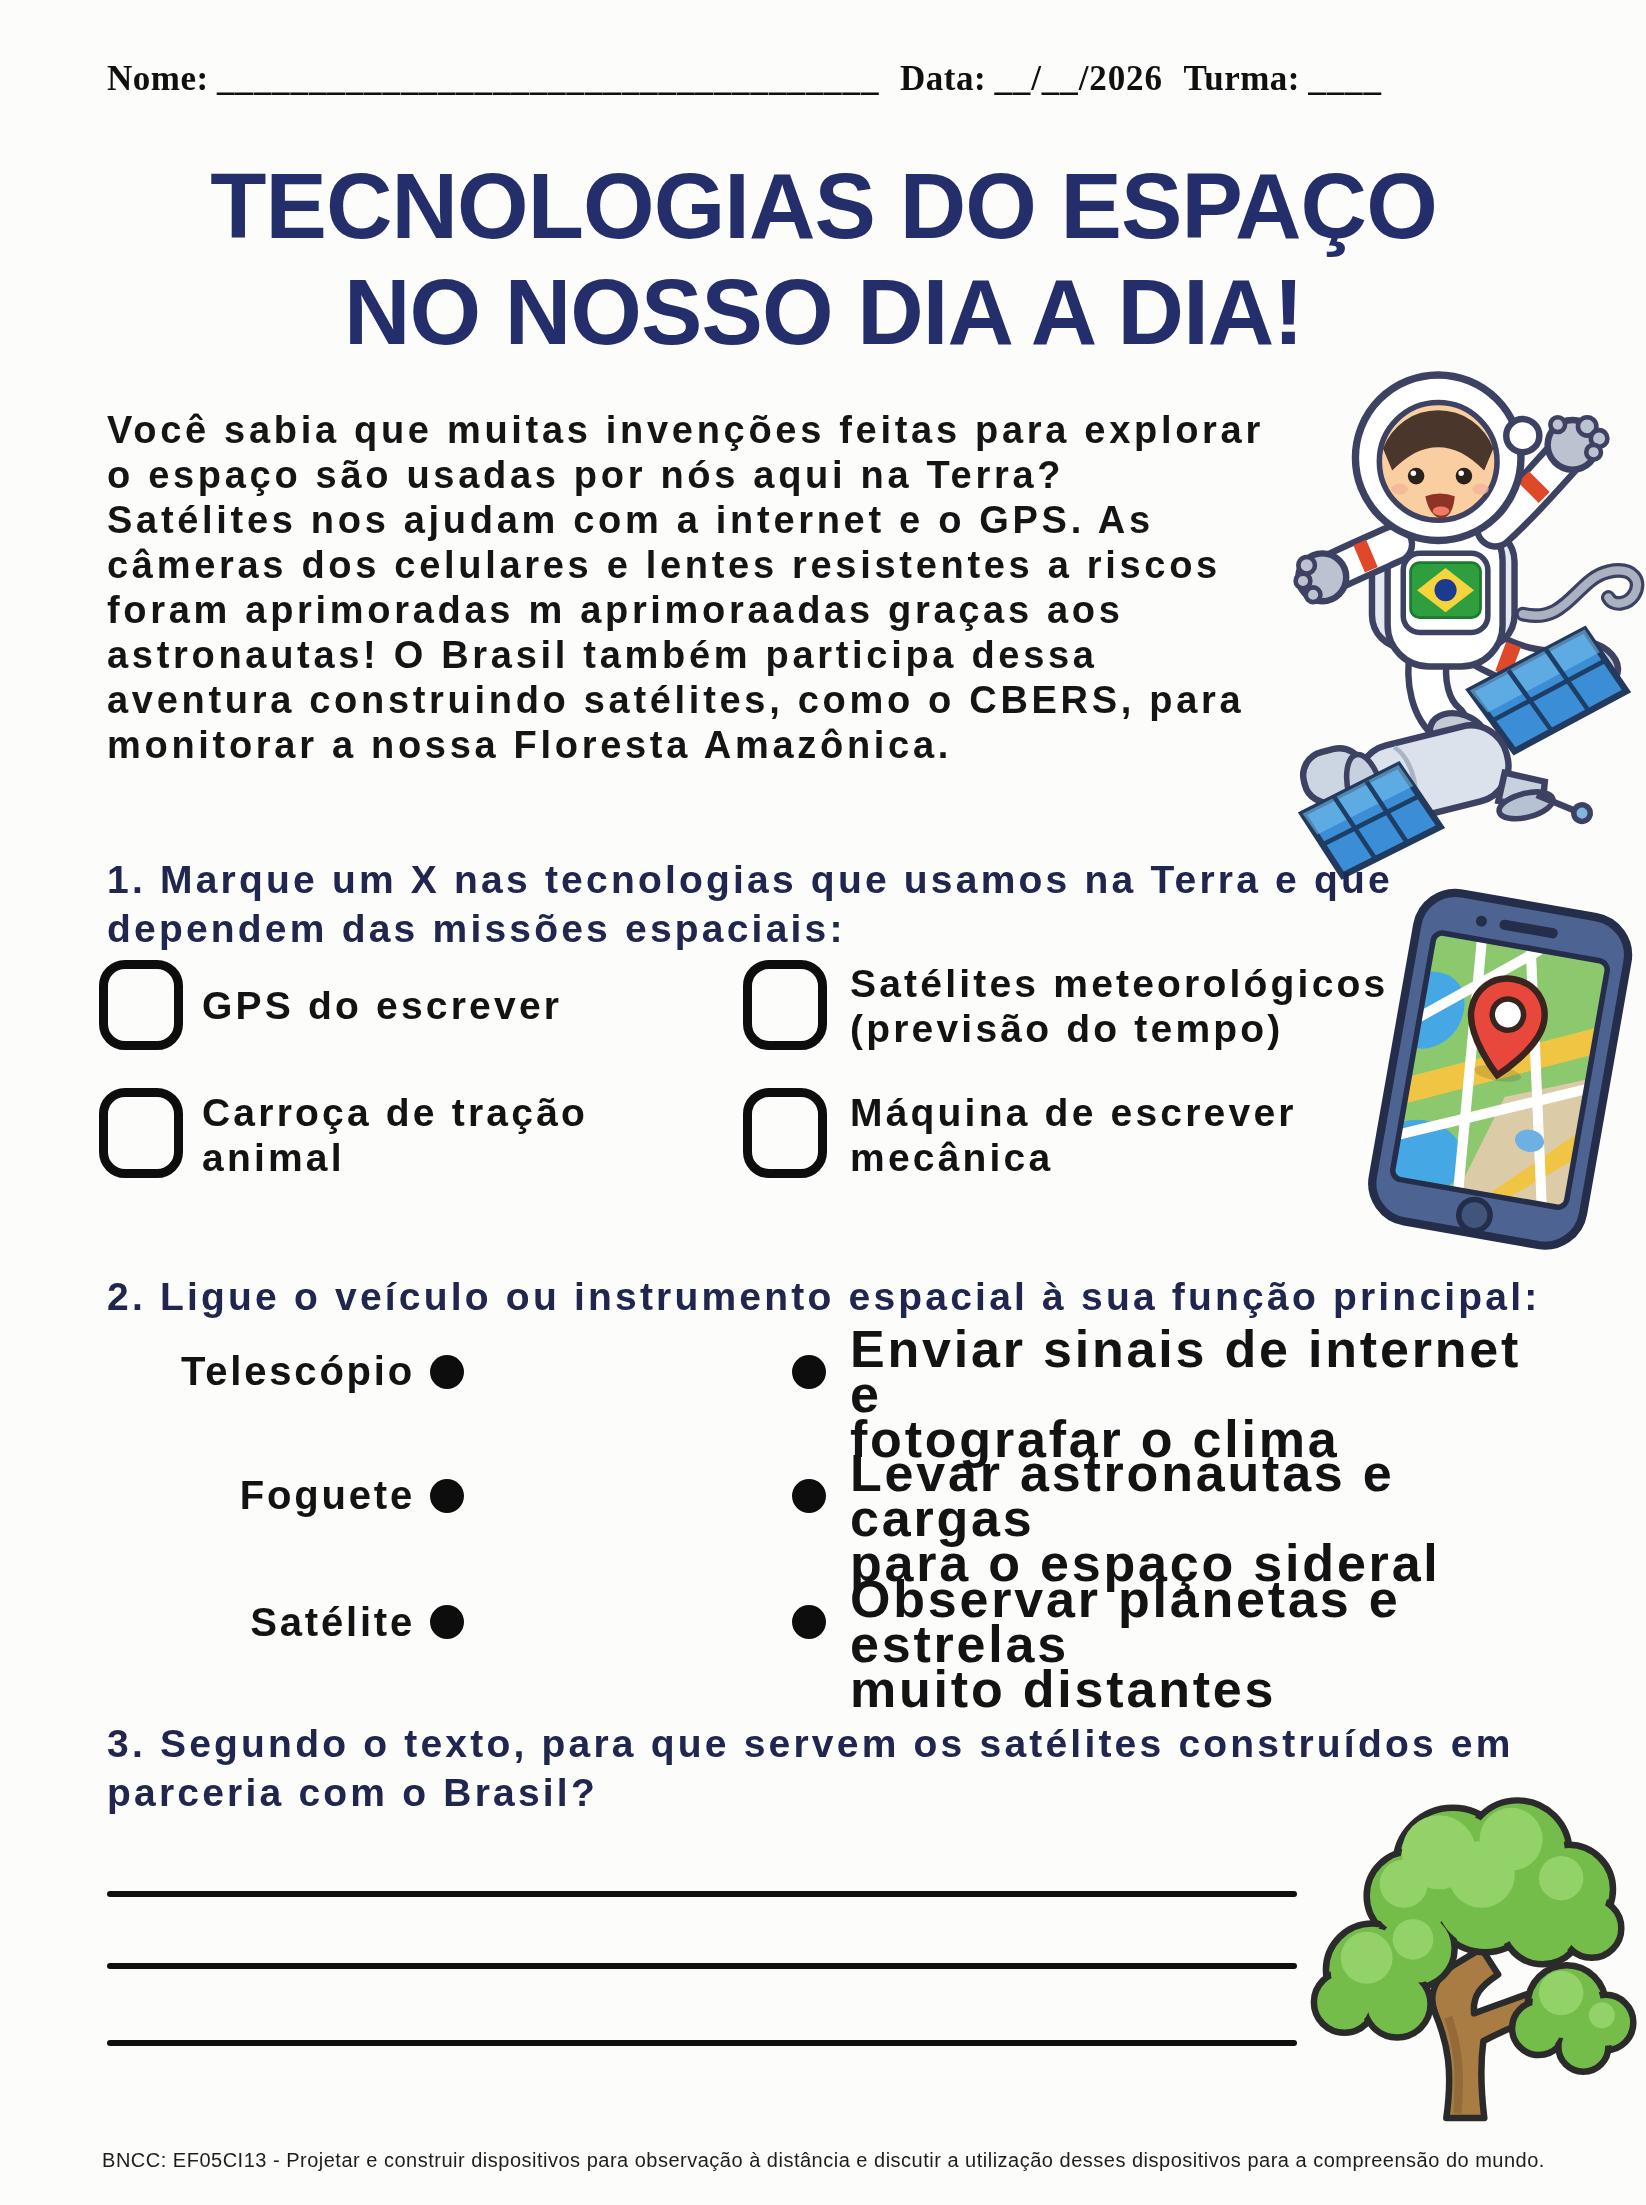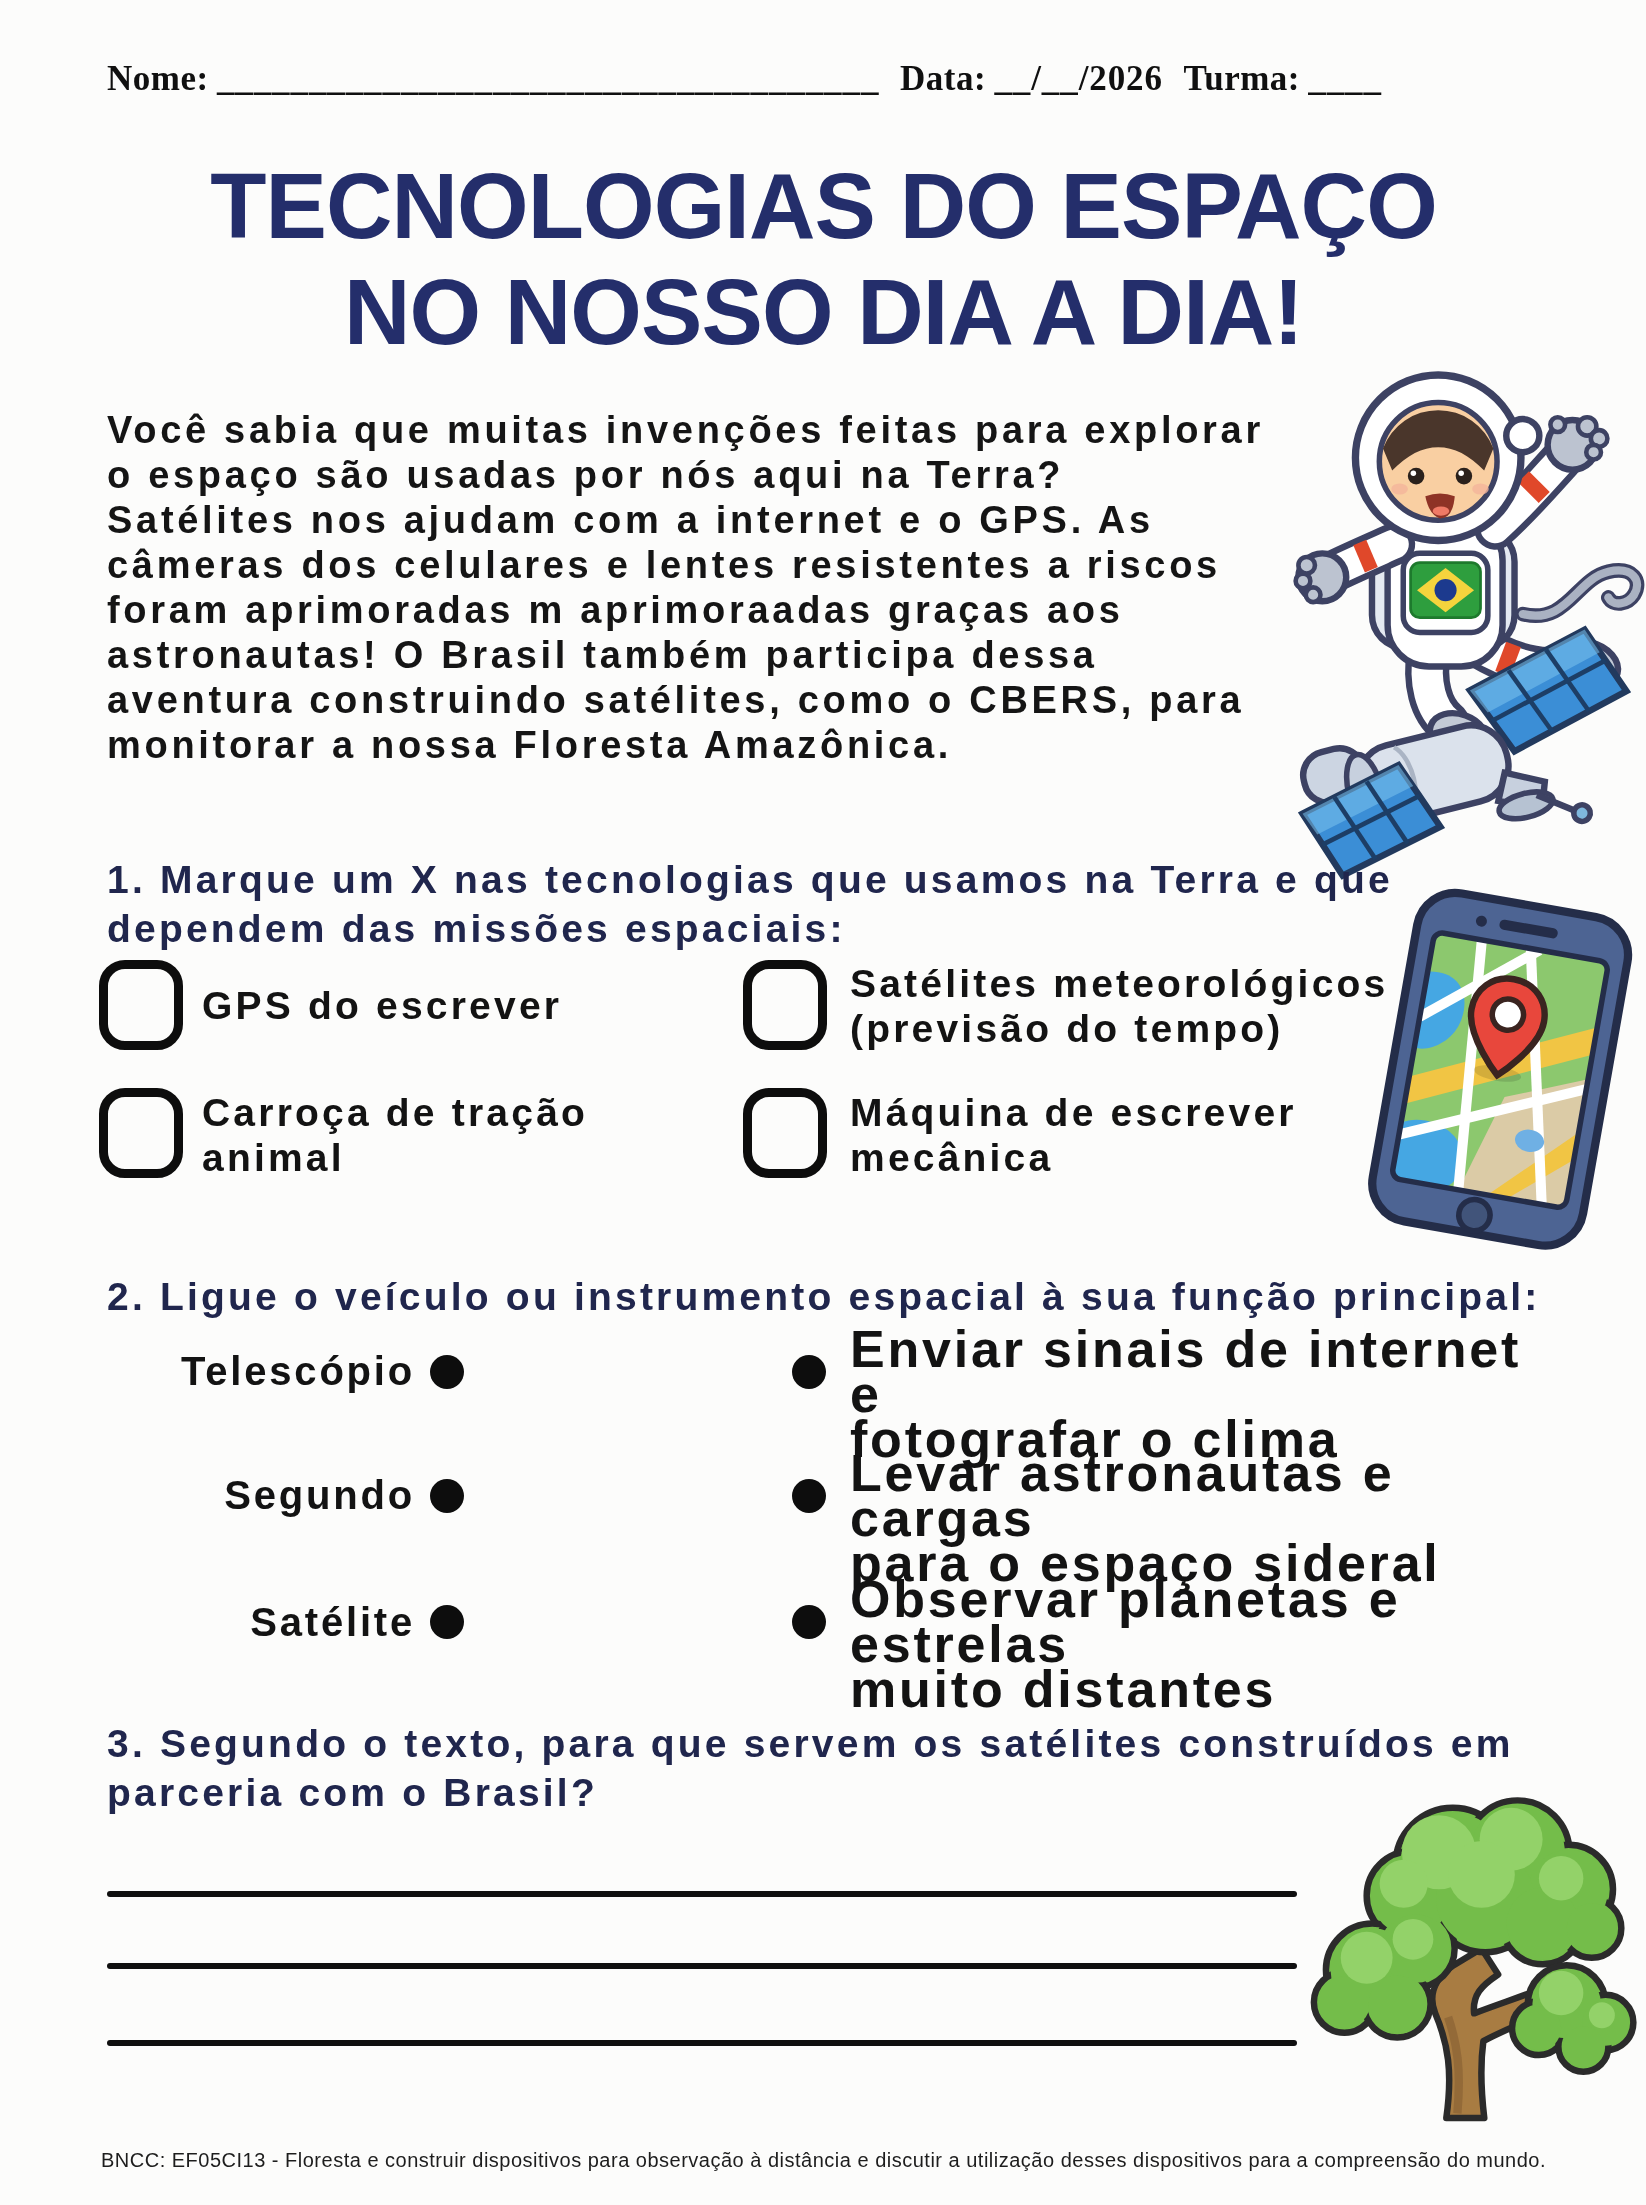--- a/index.html
+++ b/index.html
@@ -227,21 +227,21 @@
   </svg>
 
   <div class="q-heading" style="top:1272px;">2. Ligue o veículo ou instrumento espacial à sua função principal:</div>
 
   <div class="q2-left" style="top:1348px;">Telescópio</div>
   <div class="dot" style="left:430px; top:1355px;"></div>
   <div class="dot" style="left:792px; top:1355px;"></div>
   <div class="q2-right" style="top:1327px;">Enviar sinais de internet e
 fotografar o clima</div>
 
-  <div class="q2-left" style="top:1472px;">Segundo</div>
+  <div class="q2-left" style="top:1472px;">Foguete</div>
   <div class="dot" style="left:430px; top:1479px;"></div>
   <div class="dot" style="left:792px; top:1479px;"></div>
   <div class="q2-right" style="top:1451px;">Levar astronautas e cargas
 para o espaço sideral</div>
 
   <div class="q2-left" style="top:1599px;">Satélite</div>
   <div class="dot" style="left:430px; top:1605px;"></div>
   <div class="dot" style="left:792px; top:1605px;"></div>
   <div class="q2-right" style="top:1577px;">Observar planetas e estrelas
 muito distantes</div>
@@ -300,16 +300,16 @@
         <circle cx="196" cy="102" r="36"></circle>
           <circle cx="282" cy="106" r="24"></circle>
         <circle cx="72" cy="192" r="28"></circle>
           <circle cx="122" cy="172" r="22"></circle>
         <circle cx="282" cy="230" r="24"></circle>
           <circle cx="326" cy="254" r="14"></circle>
       </g>
     </g>
   </svg>
 
-  <div class="footer">BNCC: EF05CI13 - Floresta e construir dispositivos para observação à distância e discutir a utilização desses dispositivos para a compreensão do mundo.</div>
+  <div class="footer">BNCC: EF05CI13 - Projetar e construir dispositivos para observação à distância e discutir a utilização desses dispositivos para a compreensão do mundo.</div>
 
 </div>
 
 
 </body></html>

